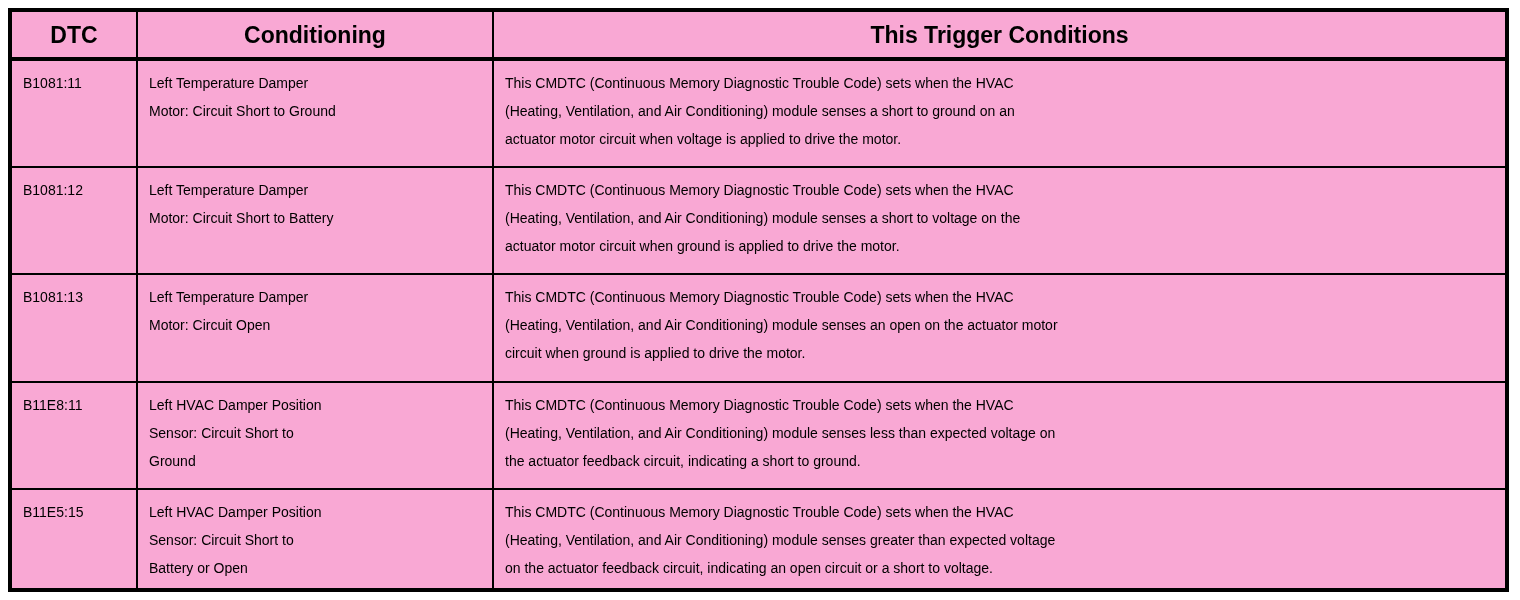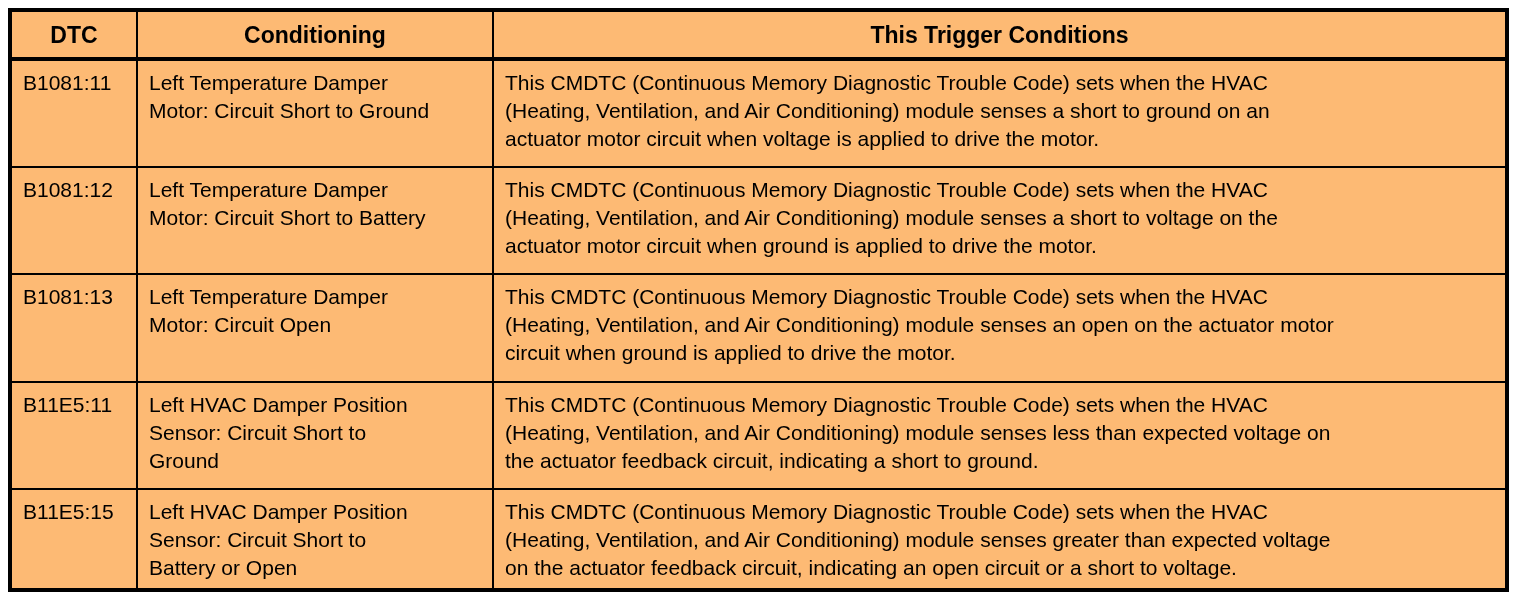--- a/index.html
+++ b/index.html
@@ -16,34 +16,34 @@
     box-sizing: border-box;
     width: 1520px;
     height: 600px;
     padding: 8px 15px 8px 8px;
   }
   table.dtc-table {
     border-collapse: collapse;
     table-layout: fixed;
     width: 1497px;
     height: 584px;
-    background: #fdba74;
+    background: #f9a8d4;
   }
   table.dtc-table col.col-dtc  { width: 127px; }
   table.dtc-table col.col-desc { width: 356px; }
   table.dtc-table col.col-cond { width: 1014px; }
 
   table.dtc-table {
     border: 4px solid #000000;
   }
   table.dtc-table th,
   table.dtc-table td {
     border: 2px solid #000000;
     vertical-align: top;
-    font-size: 21px;
+    font-size: 14px;
     line-height: 28px;
     white-space: pre-line;
     overflow: hidden;
   }
   table.dtc-table thead th {
     border-bottom: 4px solid #000000;
     font-weight: bold;
     font-size: 23px;
     text-align: center;
     vertical-align: middle;
@@ -94,21 +94,21 @@
       </tr>
       <tr class="body-row">
         <td class="dtc-cell">B1081:13</td>
         <td class="desc-cell">Left Temperature Damper
 Motor: Circuit Open</td>
         <td class="cond-cell">This CMDTC (Continuous Memory Diagnostic Trouble Code) sets when the HVAC
 (Heating, Ventilation, and Air Conditioning) module senses an open on the actuator motor
 circuit when ground is applied to drive the motor.</td>
       </tr>
       <tr class="body-row">
-        <td class="dtc-cell">B11E5:11</td>
+        <td class="dtc-cell">B11E8:11</td>
         <td class="desc-cell">Left HVAC Damper Position
 Sensor: Circuit Short to
 Ground</td>
         <td class="cond-cell">This CMDTC (Continuous Memory Diagnostic Trouble Code) sets when the HVAC
 (Heating, Ventilation, and Air Conditioning) module senses less than expected voltage on
 the actuator feedback circuit, indicating a short to ground.</td>
       </tr>
       <tr class="body-row-last">
         <td class="dtc-cell">B11E5:15</td>
         <td class="desc-cell">Left HVAC Damper Position

